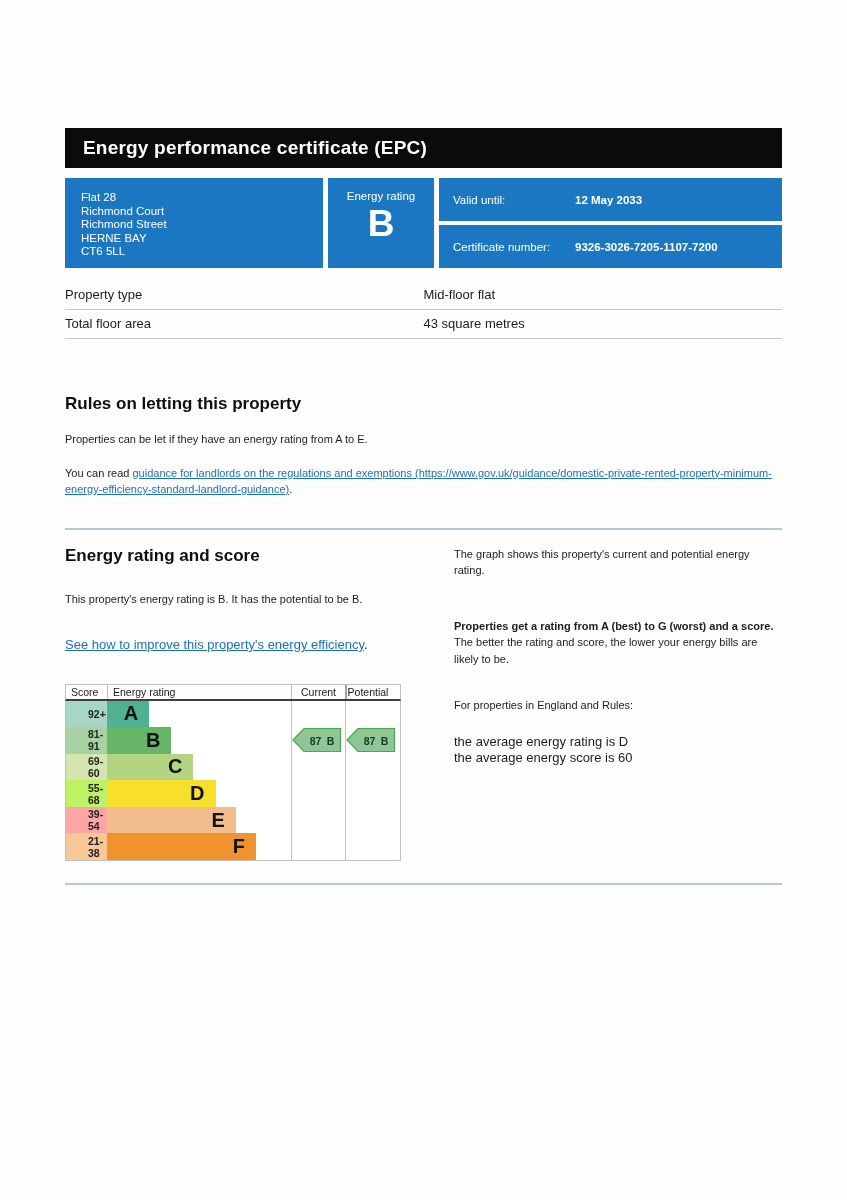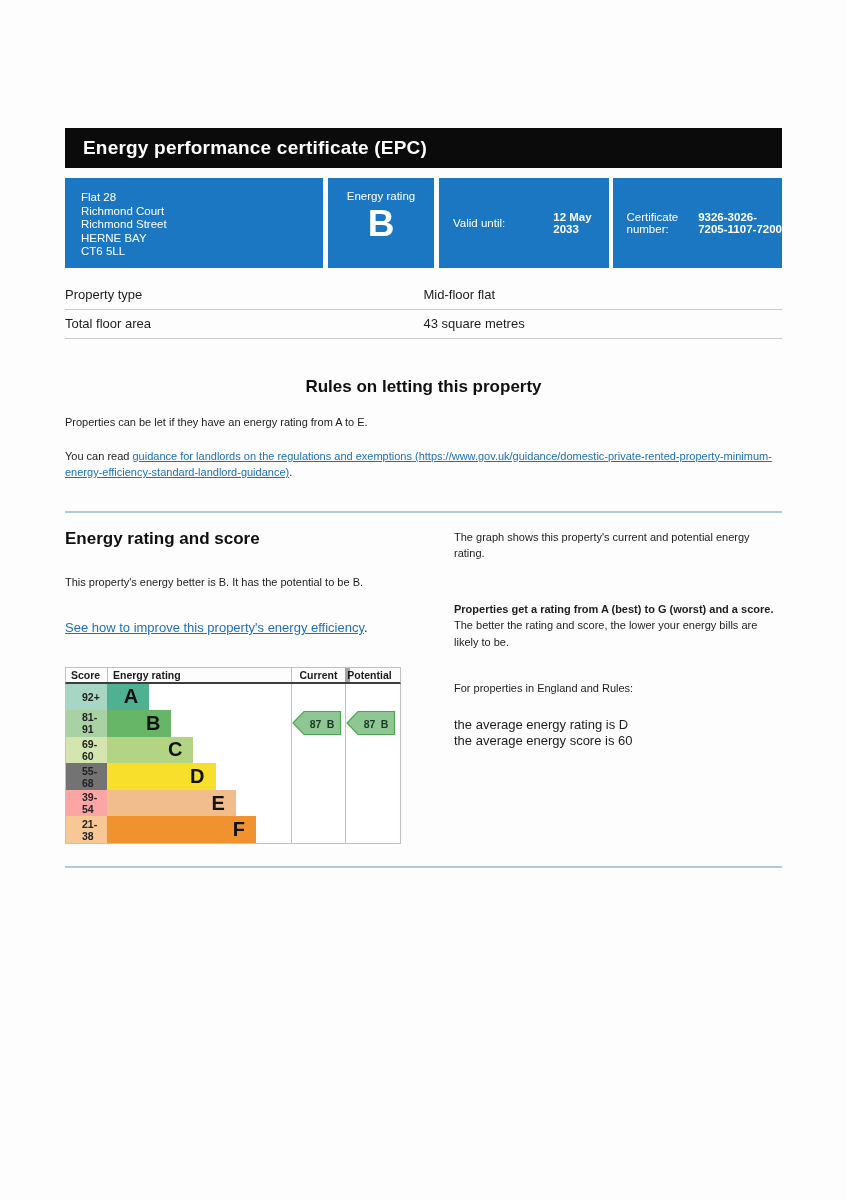--- a/index.html
+++ b/index.html
@@ -17,62 +17,62 @@
     font-size: 19px; font-weight: bold; line-height: 40px; padding-left: 18px;
     letter-spacing: .2px;
   }
   .summary-row { display: flex; gap: 5px; margin-top: 10px; height: 90px; }
   .box-blue { background: #1b77c2; color: #ffffff; }
   .address-box { width: 258px; padding: 13px 16px; font-size: 11.5px; line-height: 13.5px; }
   .address-box span { display: block; }
   .rating-box { width: 106px; text-align: center; padding-top: 12px; }
   .rating-box .rating-label { display: block; font-size: 11.5px; }
   .rating-box .rating-value { display: block; font-size: 37px; font-weight: bold; line-height: 44px; }
-  .validity-box { flex: 1; display: flex; flex-direction: row; gap: 4px; }
+  .validity-box { flex: 1; display: flex; flex-direction: column; gap: 4px; }
   .validity-row { flex: 1; display: flex; align-items: center; font-size: 11.5px; padding-left: 14px; }
   .validity-row .vlabel { width: 122px; }
   .validity-row .vvalue { font-weight: bold; }
 
   
   .property-table { width: 100%; border-collapse: collapse; margin-top: 13px; font-size: 13px; }
   .property-table td { border-bottom: 1px solid #c9cbcd; padding: 6px 0 7px; width: 50%; }
 
   
   h2.section-heading { font-size: 17px; font-weight: bold; color: #0f0f0f; }
-  .rules-heading { margin-top: 38px; text-align: center; }
+  .rules-heading { margin-top: 55px; }
   p.body-text { font-size: 11px; line-height: 16.5px; margin-top: 17px; }
   a.doc-link { color: #1d70b8; text-decoration: underline; cursor: pointer; }
   .section-divider { border: none; border-top: 2px solid #b3c9da; margin-top: 30px; }
 
   
   .columns { display: flex; margin-top: 0; }
   .col-left { width: 356px; padding-top: 16px; }
   .col-right { width: 328px; margin-left: 33px; padding-top: 16px; }
   .col-left .summary-text { margin-top: 25px; }
   .improve-link-wrap { margin-top: 30px; font-size: 13px; line-height: 16.5px; }
   .col-right .bold-lead { font-weight: bold; }
   .col-right .spaced { margin-top: 22px; }
   .avg-lines div { font-size: 13px; line-height: 16.5px; }
 
   
   .epc-chart { margin-top: 30px; width: 336px; }
   .chart-header {
     display: flex; height: 17px; align-items: center;
     border: 1px solid #bfc1c3; border-bottom: 2px solid #3b3e40;
-    font-size: 10.5px; font-weight: bold; color: #1a1a1a;
+    font-size: 10.5px; font-weight: normal; color: #1a1a1a;
   }
   .chart-header .h-score { width: 41px; padding-left: 5px; }
   .chart-header .h-rating { width: 184px; padding-left: 5px; border-left: 1px solid #bfc1c3; align-self: stretch; display:flex; align-items:center; }
   .chart-header .h-current { width: 54px; text-align: left; border-left: 1px solid #bfc1c3; align-self: stretch; display:flex; align-items:center; justify-content:center; }
-  .chart-header .h-potential { width: 44px; text-align: center; border-left: 5px solid #a3a3a3; align-self: stretch; display:flex; align-items:center; justify-content:center; }
+  .chart-header .h-potential { width: 44px; text-align: center; border-left: 2px solid #a3a3a3; align-self: stretch; display:flex; align-items:center; justify-content:center; }
   .chart-body { border-left: 1px solid #bfc1c3; border-right: 1px solid #bfc1c3; border-bottom: 1px solid #bfc1c3; }
   .chart-row { display: flex; height: 26.6px; }
   .cell-score {
     width: 41px; font-size: 10.5px; font-weight: bold; color: #222;
-    display: flex; align-items: center; padding-left: 16px;
+    display: flex; align-items: center; padding-left: 22px;
   }
   .cell-rating { width: 184px; background: #fff; }
   .band-bar {
     height: 100%; display: flex; align-items: center; justify-content: flex-end;
     padding-right: 11px; font-size: 20px; font-weight: bold; color: #111;
   }
   .cell-current, .cell-potential {
     width: 54px; border-left: 1px solid #bfc1c3;
     display: flex; align-items: center; justify-content: flex-start; background: #fff;
   }
@@ -126,21 +126,21 @@
 
     <h2 class="section-heading rules-heading">Rules on letting this property</h2>
     <p class="body-text">Properties can be let if they have an energy rating from A to E.</p>
     <p class="body-text"><span>You can read </span><a class="doc-link"><span>guidance for landlords on the regulations and exemptions</span><span> (https://www.gov.uk/guidance/domestic-private-rented-property-minimum-energy-efficiency-standard-landlord-guidance)</span></a><span>.</span></p>
 
     <hr class="section-divider">
 
     <div class="columns">
       <div class="col-left">
         <h2 class="section-heading">Energy rating and score</h2>
-        <p class="body-text summary-text">This property's energy better is B. It has the potential to be B.</p>
+        <p class="body-text summary-text">This property's energy rating is B. It has the potential to be B.</p>
         <div class="improve-link-wrap"><a class="doc-link">See how to improve this property's energy efficiency</a><span>.</span></div>
 
         <div class="epc-chart">
           <div class="chart-header">
             <div class="h-score">Score</div>
             <div class="h-rating">Energy rating</div>
             <div class="h-current">Current</div>
             <div class="h-potential">Potential</div>
           </div>
           <div class="chart-body" id="chart-rows">
@@ -172,21 +172,21 @@
               </div>
               <div class="chart-row">
                 <div class="cell-score" style="background: rgb(212, 229, 176);">69-60</div>
                 <div class="cell-rating">
                   <div class="band-bar" style="width: 47%; background: rgb(179, 212, 131);">C</div>
                 </div>
                 <div class="cell-current"></div>
                 <div class="cell-potential"></div>
               </div>
               <div class="chart-row">
-                <div class="cell-score" style="background: #737373;">55-68</div>
+                <div class="cell-score" style="background: #bef264;">55-68</div>
                 <div class="cell-rating">
                   <div class="band-bar" style="width: 59%; background: rgb(248, 223, 43);">D</div>
                 </div>
                 <div class="cell-current"></div>
                 <div class="cell-potential"></div>
               </div>
               <div class="chart-row">
                 <div class="cell-score" style="background: #fca5a5;">39-54</div>
                 <div class="cell-rating">
                   <div class="band-bar" style="width: 70%; background: rgb(242, 189, 141);">E</div>

